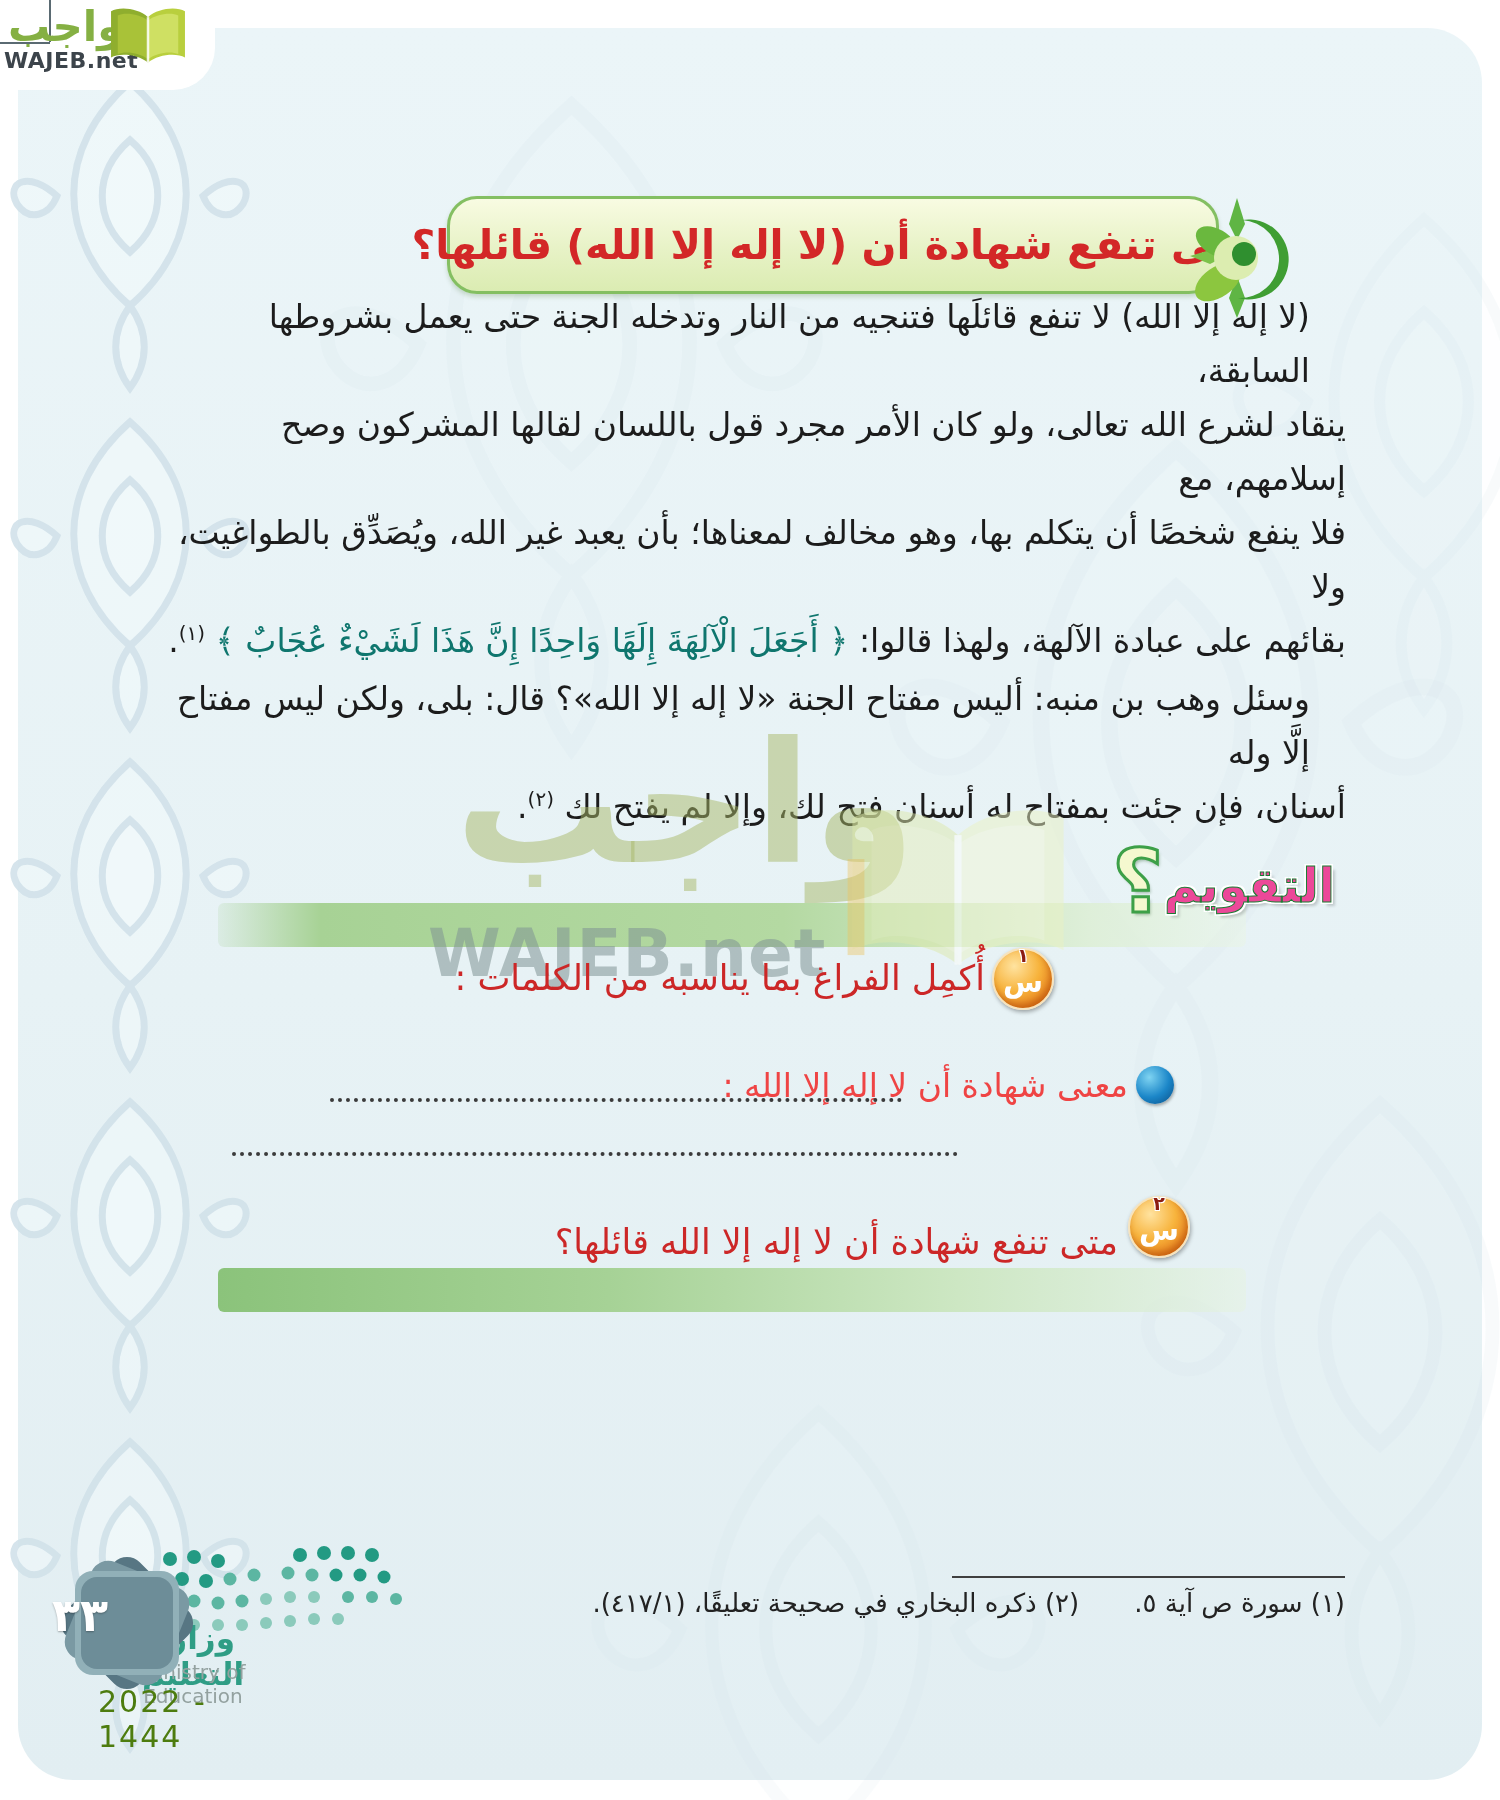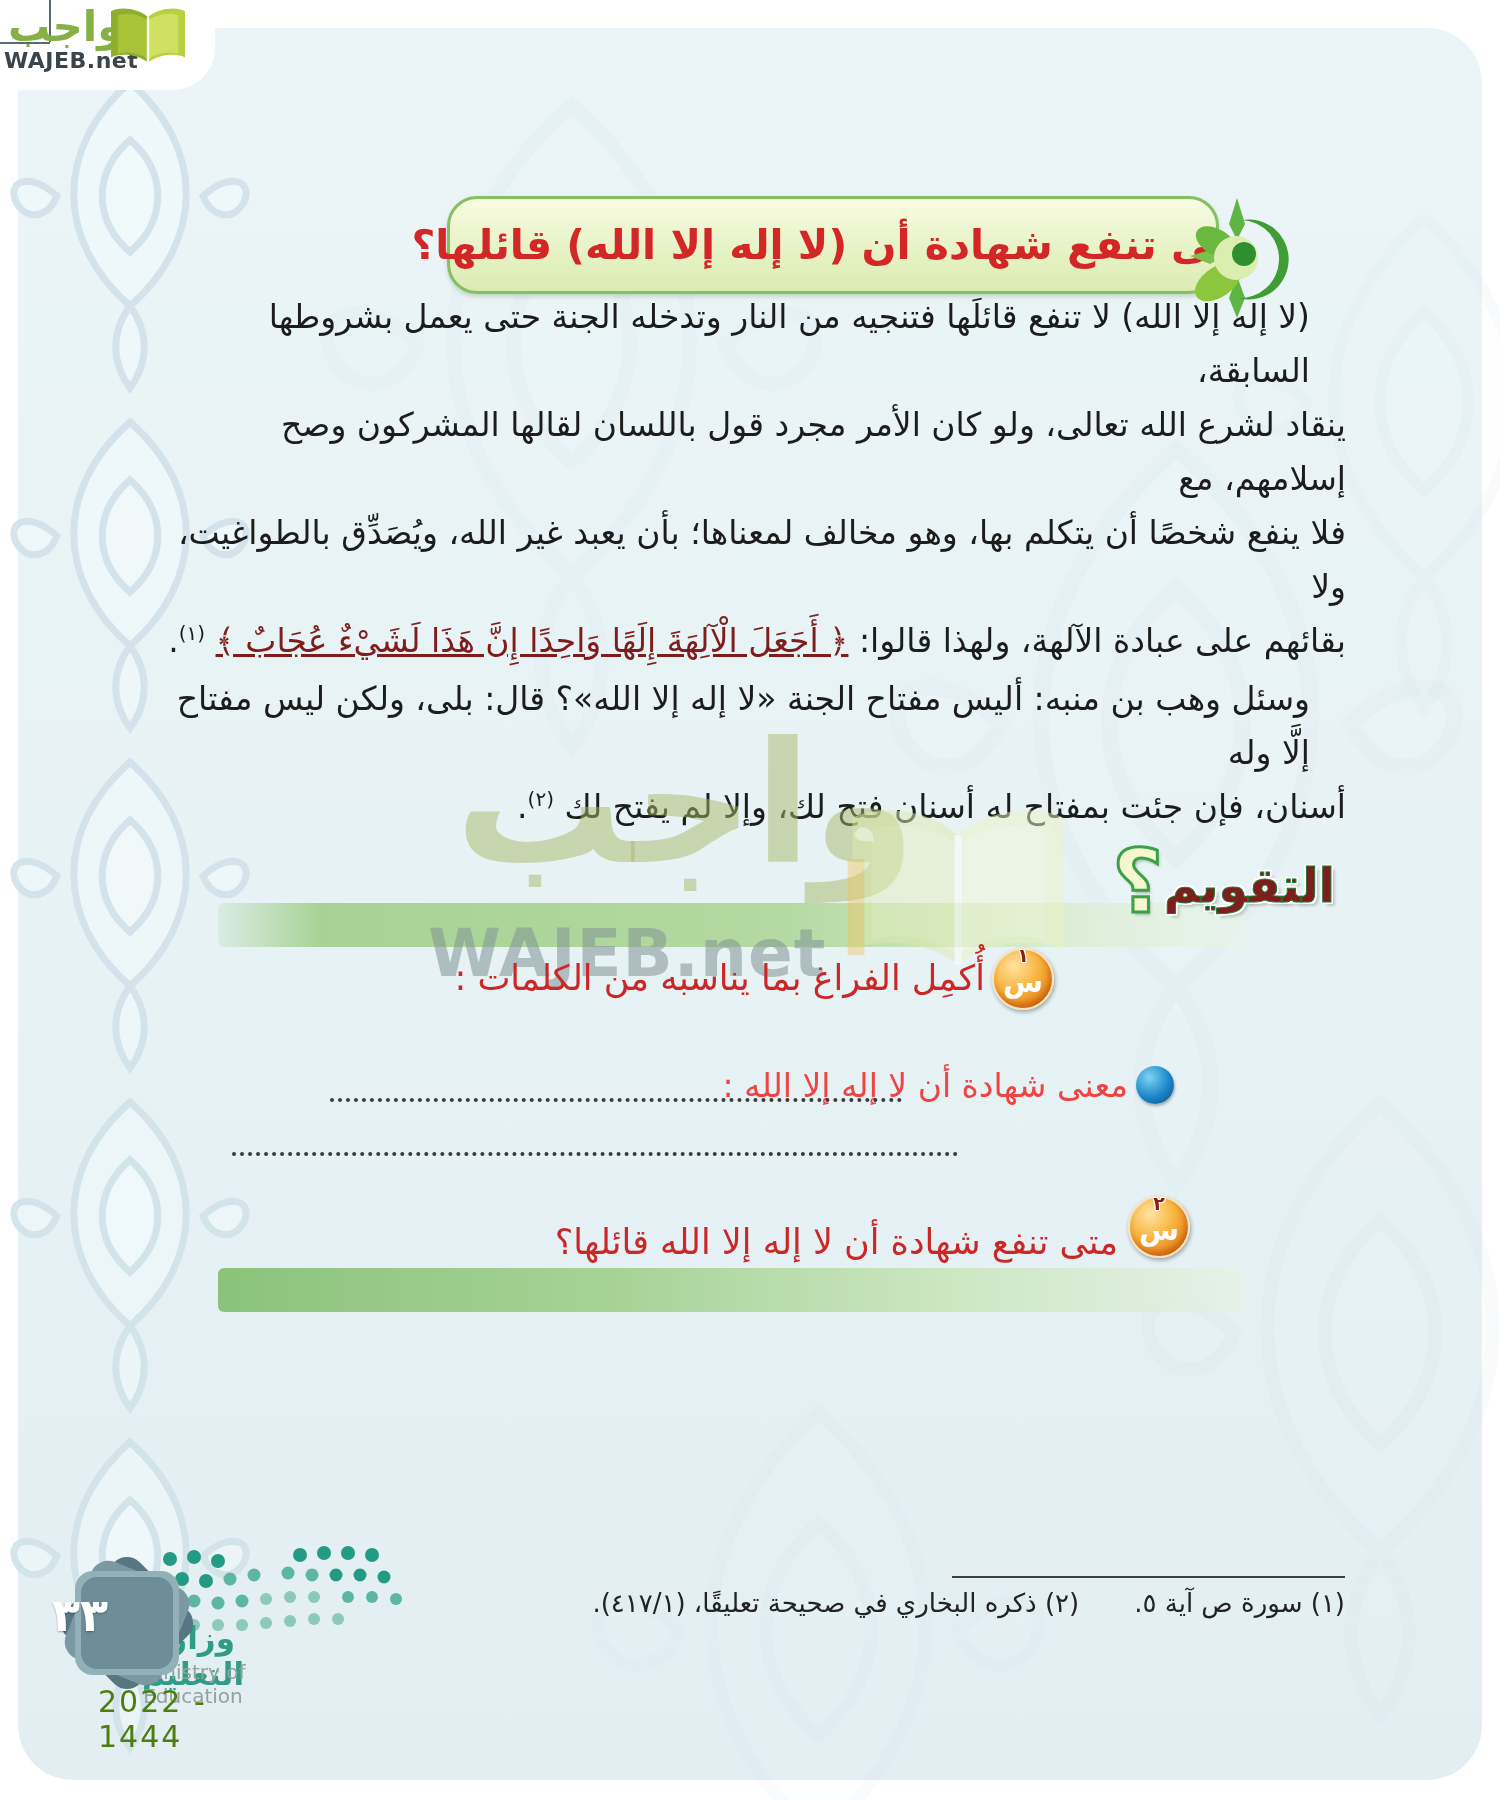--- a/index.html
+++ b/index.html
@@ -24,38 +24,38 @@
     background:linear-gradient(180deg,#f8fbe2 0%,#e7f2c6 55%,#dbecb2 100%);
     border:3px solid #84bf62;box-shadow:0 3px 4px rgba(90,130,70,.25);z-index:4;
     display:flex;align-items:center;justify-content:center;}
   .title-banner .t{direction:rtl;color:#d32727;font-weight:bold;font-size:41px;white-space:nowrap;}
   .banner-ornament{left:1180px;top:198px;z-index:5;}
 
   
   .bodytext{left:150px;top:290px;width:1196px;z-index:4;direction:rtl;color:#1c1c1c;
     font-size:33px;line-height:54px;text-align:right;}
   .bodytext .indent{padding-right:36px;}
-  .verse{color:#7f1d1d;text-decoration:underline;}
+  .verse{color:#0f766e;}
   .fnref{font-size:20px;position:relative;top:-12px;color:#1c1c1c;}
 
   
   .wm-ar{left:455px;top:720px;font-size:168px;font-weight:bold;color:rgba(168,184,104,.50);z-index:5;line-height:1;}
   .wm-book{left:838px;top:795px;z-index:5;opacity:.5;}
   .wm-latin{left:428px;top:915px;font-size:66px;font-weight:bold;color:rgba(128,148,148,.55);z-index:5;letter-spacing:1px;}
 
   
   .band-top{left:218px;top:903px;width:1028px;height:44px;border-radius:6px;z-index:2;
     background:linear-gradient(90deg,rgba(150,200,130,.15) 0%,#a7d295 10%,#b4d9a2 55%,rgba(222,239,216,.95) 85%,rgba(233,245,229,.5) 100%);}
   .band-bottom{left:218px;top:1268px;width:1028px;height:44px;border-radius:6px;z-index:2;
     background:linear-gradient(90deg,#8bc37b 0%,#a6d296 38%,#cde7c3 72%,rgba(230,243,226,.55) 100%);}
 
   
   .eval-qmark{left:1112px;top:838px;font-size:88px;font-weight:bold;color:#f5f8cf;z-index:6;line-height:1;
     -webkit-text-stroke:3px #3da048;text-shadow:2px 3px 3px rgba(40,90,40,.35);}
-  .eval-title{left:1164px;top:858px;font-size:47px;font-weight:bold;color:#7f1d1d;z-index:6;direction:rtl;
+  .eval-title{left:1164px;top:858px;font-size:47px;font-weight:bold;color:#ec4899;z-index:6;direction:rtl;
     -webkit-text-stroke:1px #1d7a33;
     text-shadow:2px 2px 0 #ffffff,-2px 2px 0 #ffffff,2px -2px 0 #ffffff,-2px -2px 0 #ffffff,4px 4px 3px rgba(0,0,0,.18);}
 
   
   .q-badge{width:58px;height:58px;border-radius:50%;z-index:6;
     background:radial-gradient(circle at 35% 28%,#ffe3a0 0%,#f7b33c 45%,#e87f1d 80%,#d05f10 100%);
     border:2px solid #f6e3bd;box-shadow:1px 2px 4px rgba(0,0,0,.35), inset -2px -4px 6px rgba(160,60,0,.45);
     display:flex;align-items:center;justify-content:center;}
   .q-badge .letter{color:#ffffff;font-weight:bold;font-size:29px;line-height:1;padding-top:6px;}
   .q-badge .num{position:absolute;top:-6px;left:50%;transform:translateX(-50%);font-size:19px;font-weight:bold;color:#8c1d12;

